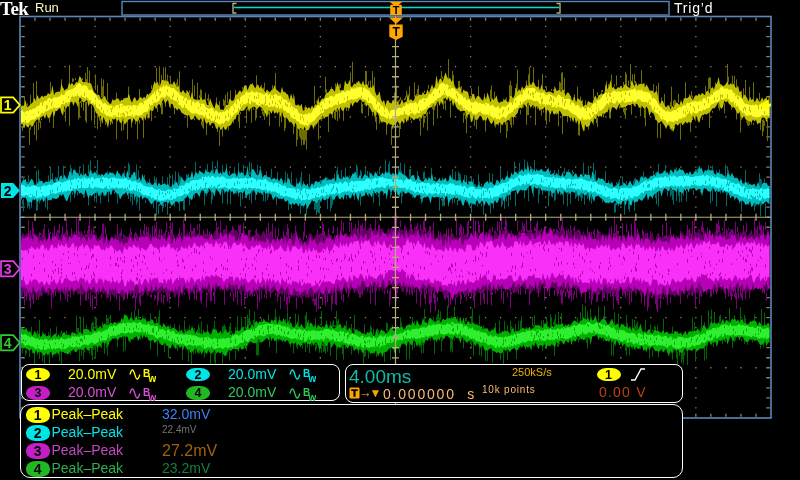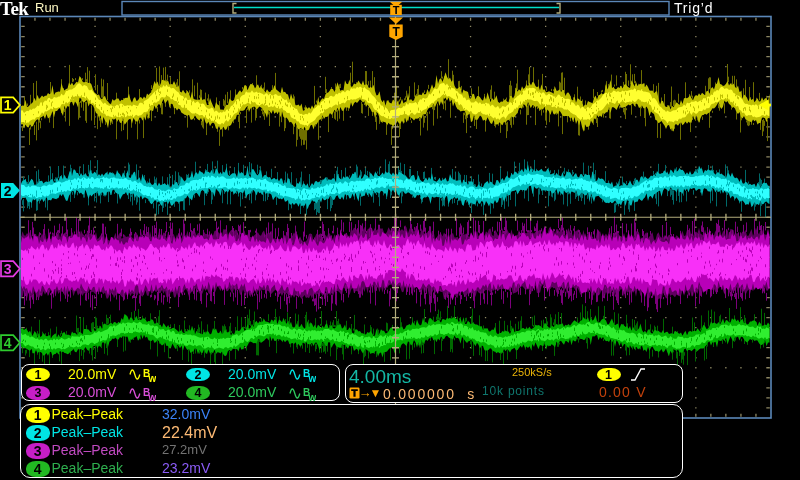--- a/index.html
+++ b/index.html
@@ -90,33 +90,33 @@
     <text x="14" y="8.5" font-family="Liberation Sans" font-size="10" font-weight="bold" fill="#2ec95d">B</text>
     <text x="19.5" y="14" font-family="Liberation Sans" font-size="10" font-weight="bold" fill="#2ec95d">w</text>
   </svg>
 
 <div class="t" style="left:349px;top:365.8px;color:#14b8a6;font-size:19px">4.00ms</div>
 <div class="t" style="left:512px;top:365.8px;color:#eab308;font-size:11px">250kS/s</div>
 <div class="bdg" style="left:596.5px;top:367.6px;background:#ffff00">1</div>
 <svg width="16" height="15" viewBox="0 0 16 15" style="position:absolute;left:630px;top:367px">
     <path d="M1 13h4l6-11h4" fill="none" stroke="#fff" stroke-width="1.4"></path>
   </svg>
-<div class="t" style="left:482px;top:383.6px;color:#0f766e;font-size:12px;letter-spacing:0.8px">10k points</div>
+<div class="t" style="left:482px;top:383.6px;color:#fdba74;font-size:10px;letter-spacing:0.8px">10k points</div>
 <div class="t" style="left:599px;top:383.6px;color:#c2410c;font-size:14px;letter-spacing:1.2px">0.00 V</div>
 <svg style="position:absolute;left:348.8px;top:386.6px" width="11" height="12" viewBox="0 0 11 12">
     <rect x="0.5" y="0.5" width="10" height="11" rx="1.2" fill="#ffa500"></rect>
     <path d="M2.2 2.2h6.6v1.9H6.6v5.7H4.4V4.1H2.2z" fill="#000"></path>
   </svg>
 <div class="t" style="left:358.6px;top:385px;color:#ffa500;font-size:13px">→</div>
 <div class="t" style="left:369.6px;top:385.5px;color:#ffa500;font-size:12px">▼</div>
 <div class="t" style="left:383px;top:385.6px;color:#fdba74;font-size:14px;letter-spacing:1.8px">0.000000&nbsp;&nbsp;s</div>
 
 <div class="bdgc" style="left:25.5px;top:407px;background:#ffff00">1</div>
 <div class="t" style="left:51.5px;top:406.3px;color:#ffff00;font-size:14px">Peak–Peak</div>
 <div class="t" style="left:162px;top:406.3px;color:#3b82f6;font-size:14px">32.0mV</div>
 <div class="bdgc" style="left:25.5px;top:425px;background:#00e5e5">2</div>
 <div class="t" style="left:51.5px;top:424.3px;color:#00e5e5;font-size:14px">Peak–Peak</div>
-<div class="t" style="left:162px;top:424.3px;color:#fdba74;font-size:16px">22.4mV</div>
+<div class="t" style="left:162px;top:424.3px;color:#737373;font-size:10px">22.4mV</div>
 <div class="bdgc" style="left:25.5px;top:443px;background:#c61ec6">3</div>
 <div class="t" style="left:51.5px;top:442.3px;color:#c04ac0;font-size:14px">Peak–Peak</div>
-<div class="t" style="left:162px;top:442.3px;color:#737373;font-size:13px">27.2mV</div>
+<div class="t" style="left:162px;top:442.3px;color:#a16207;font-size:16px">27.2mV</div>
 <div class="bdgc" style="left:25.5px;top:461px;background:#22b822">4</div>
 <div class="t" style="left:51.5px;top:460.3px;color:#2eae4e;font-size:14px">Peak–Peak</div>
-<div class="t" style="left:162px;top:460.3px;color:#8b5cf6;font-size:14px">23.2mV</div>
+<div class="t" style="left:162px;top:460.3px;color:#15803d;font-size:14px">23.2mV</div>
 </body></html>

